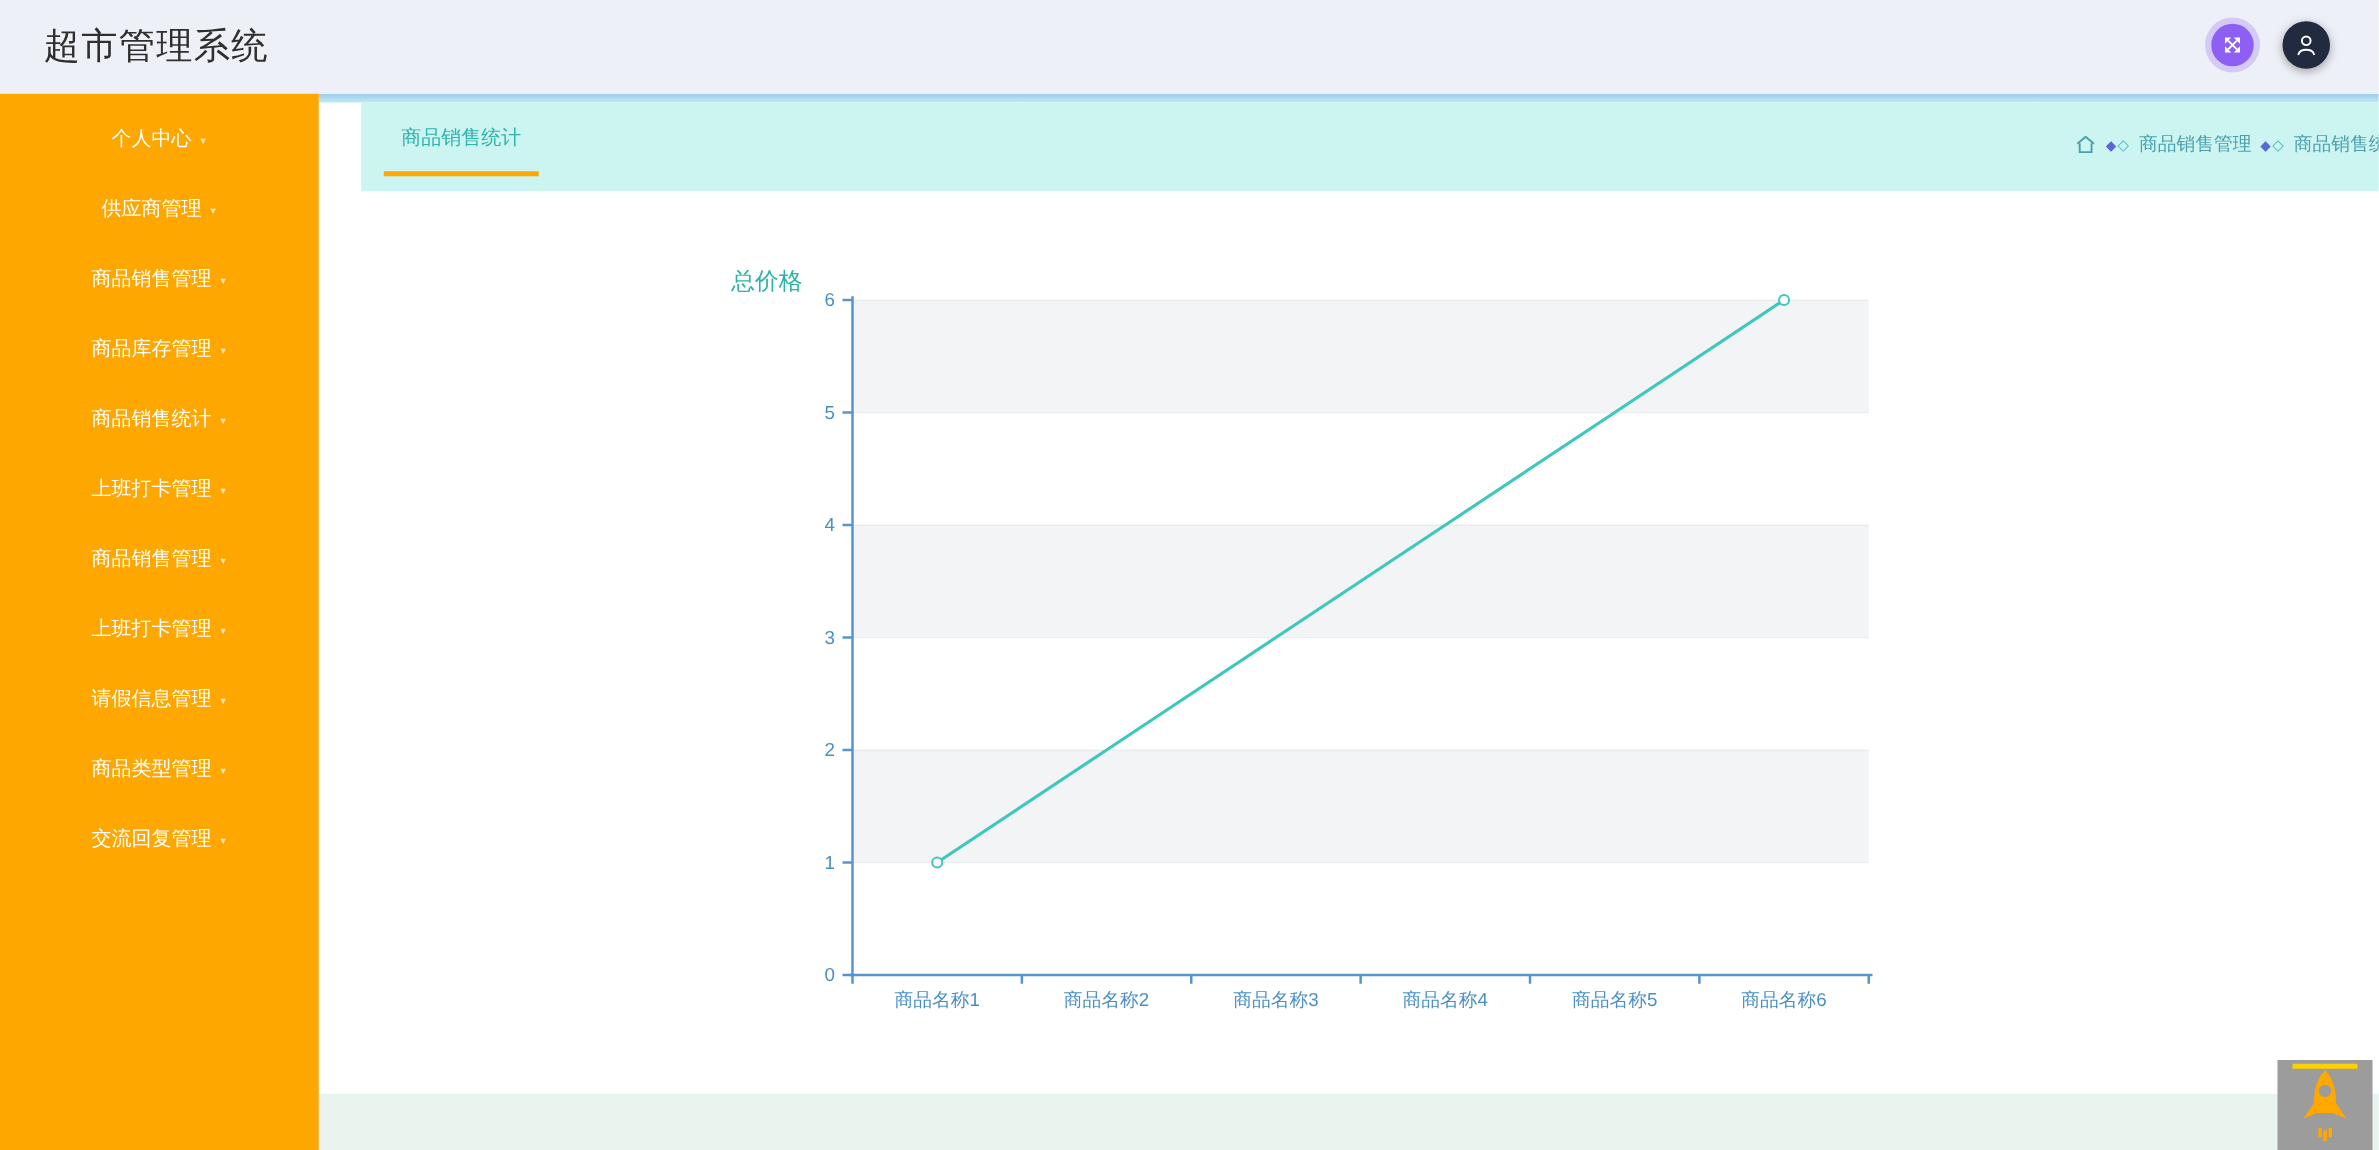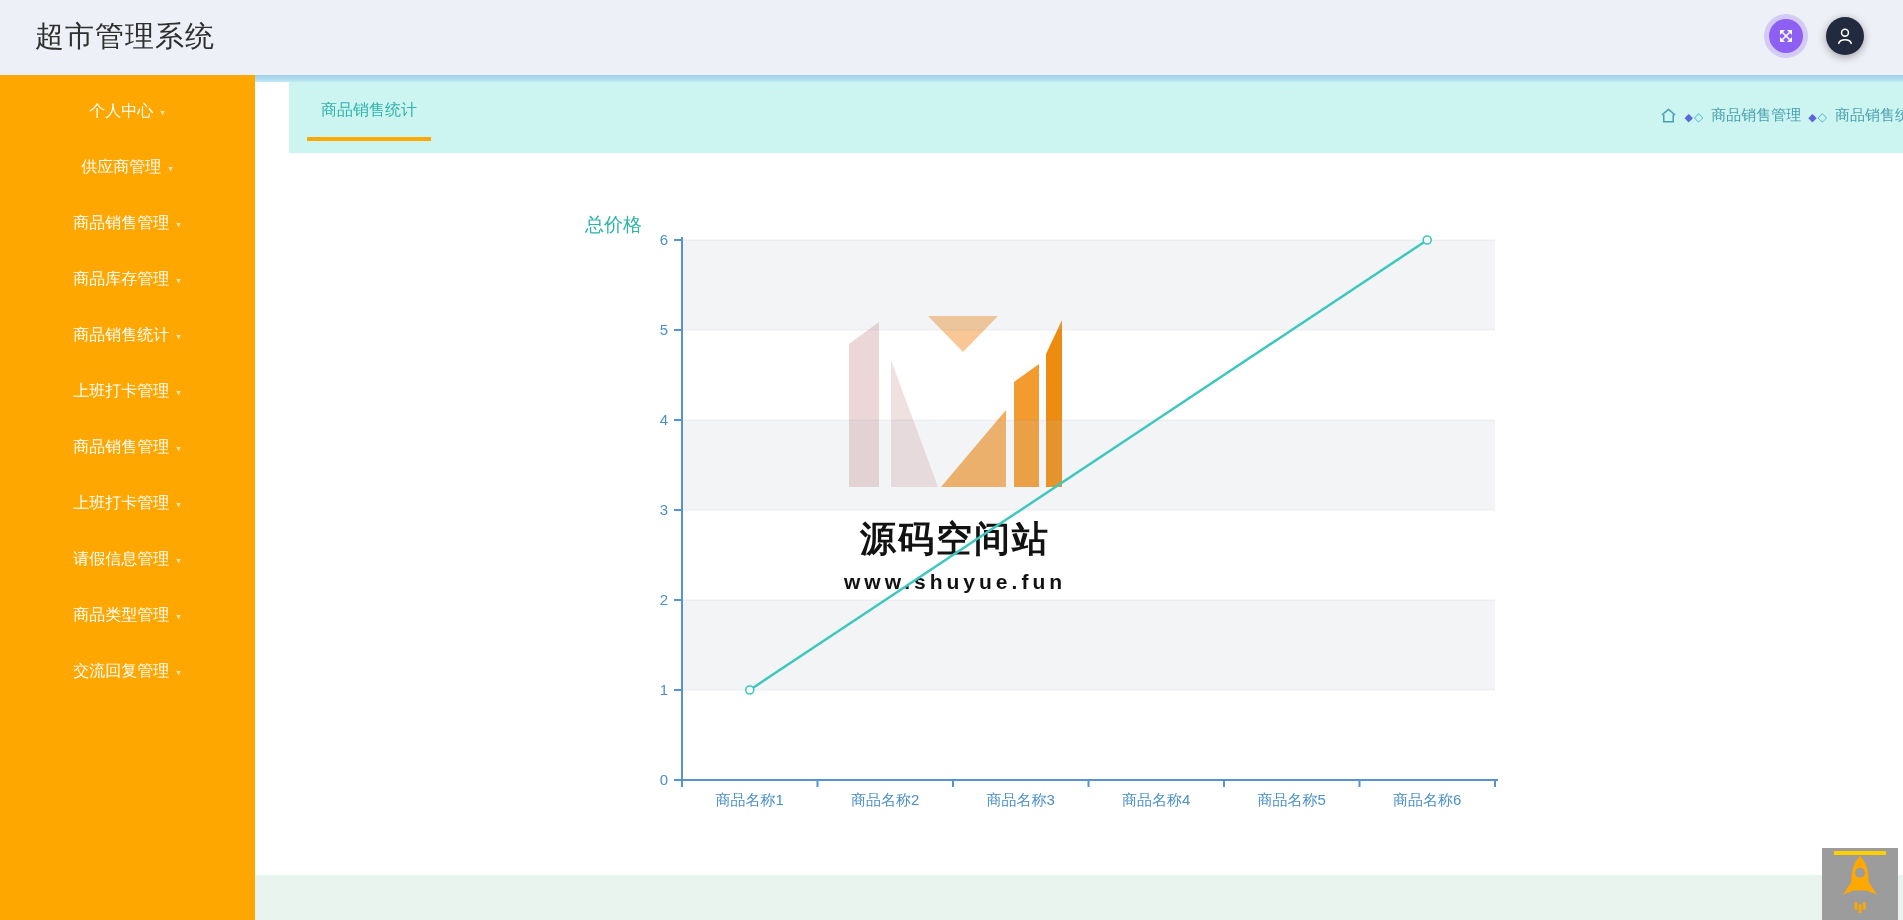--- a/index.html
+++ b/index.html
@@ -144,32 +144,20 @@
           <span class="bc-sep"><span class="d-filled">◆</span><span class="d-hollow">◇</span></span>
           <span class="bc-link">商品销售统计</span>
         </div>
     </div>
     <div class="content"></div>
     <div class="footer"></div>
   </div>
 
   <div class="chart-title">总价格</div>
 
-  <div class="watermark">
-    <svg class="wm-logo" width="218" height="177" viewBox="0 0 218 177">
-      <polygon points="3,175 3,32 33,10 33,175" fill="#ebd7d7"></polygon>
-      <polygon points="45,175 45,48 92,175" fill="#f0e1e1"></polygon>
-      <polygon points="82,4 152,4 117,40" fill="#f8c795"></polygon>
-      <polygon points="95,175 160,98 160,175" fill="#f6ae5b"></polygon>
-      <polygon points="168,175 168,70 193,52 193,175" fill="#f39b2f"></polygon>
-      <polygon points="200,175 200,42 216,8 216,175" fill="#ee8c10"></polygon>
-    </svg>
-    <div class="wm-title">源码空间站</div>
-    <div class="wm-url">www.shuyue.fun</div>
-  </div>
 
   <svg id="chart-svg" viewBox="0 0 1903 920">
       <rect x="682" y="600" width="813" height="90" fill="rgba(182,186,196,0.16)"></rect>
       <rect x="682" y="420" width="813" height="90" fill="rgba(182,186,196,0.16)"></rect>
       <rect x="682" y="240" width="813" height="90" fill="rgba(182,186,196,0.16)"></rect>
       <line x1="682" y1="690" x2="1495" y2="690" stroke="rgba(120,130,140,0.10)" stroke-width="1"></line>
       <line x1="682" y1="600" x2="1495" y2="600" stroke="rgba(120,130,140,0.10)" stroke-width="1"></line>
       <line x1="682" y1="510" x2="1495" y2="510" stroke="rgba(120,130,140,0.10)" stroke-width="1"></line>
       <line x1="682" y1="420" x2="1495" y2="420" stroke="rgba(120,130,140,0.10)" stroke-width="1"></line>
       <line x1="682" y1="330" x2="1495" y2="330" stroke="rgba(120,130,140,0.10)" stroke-width="1"></line>

